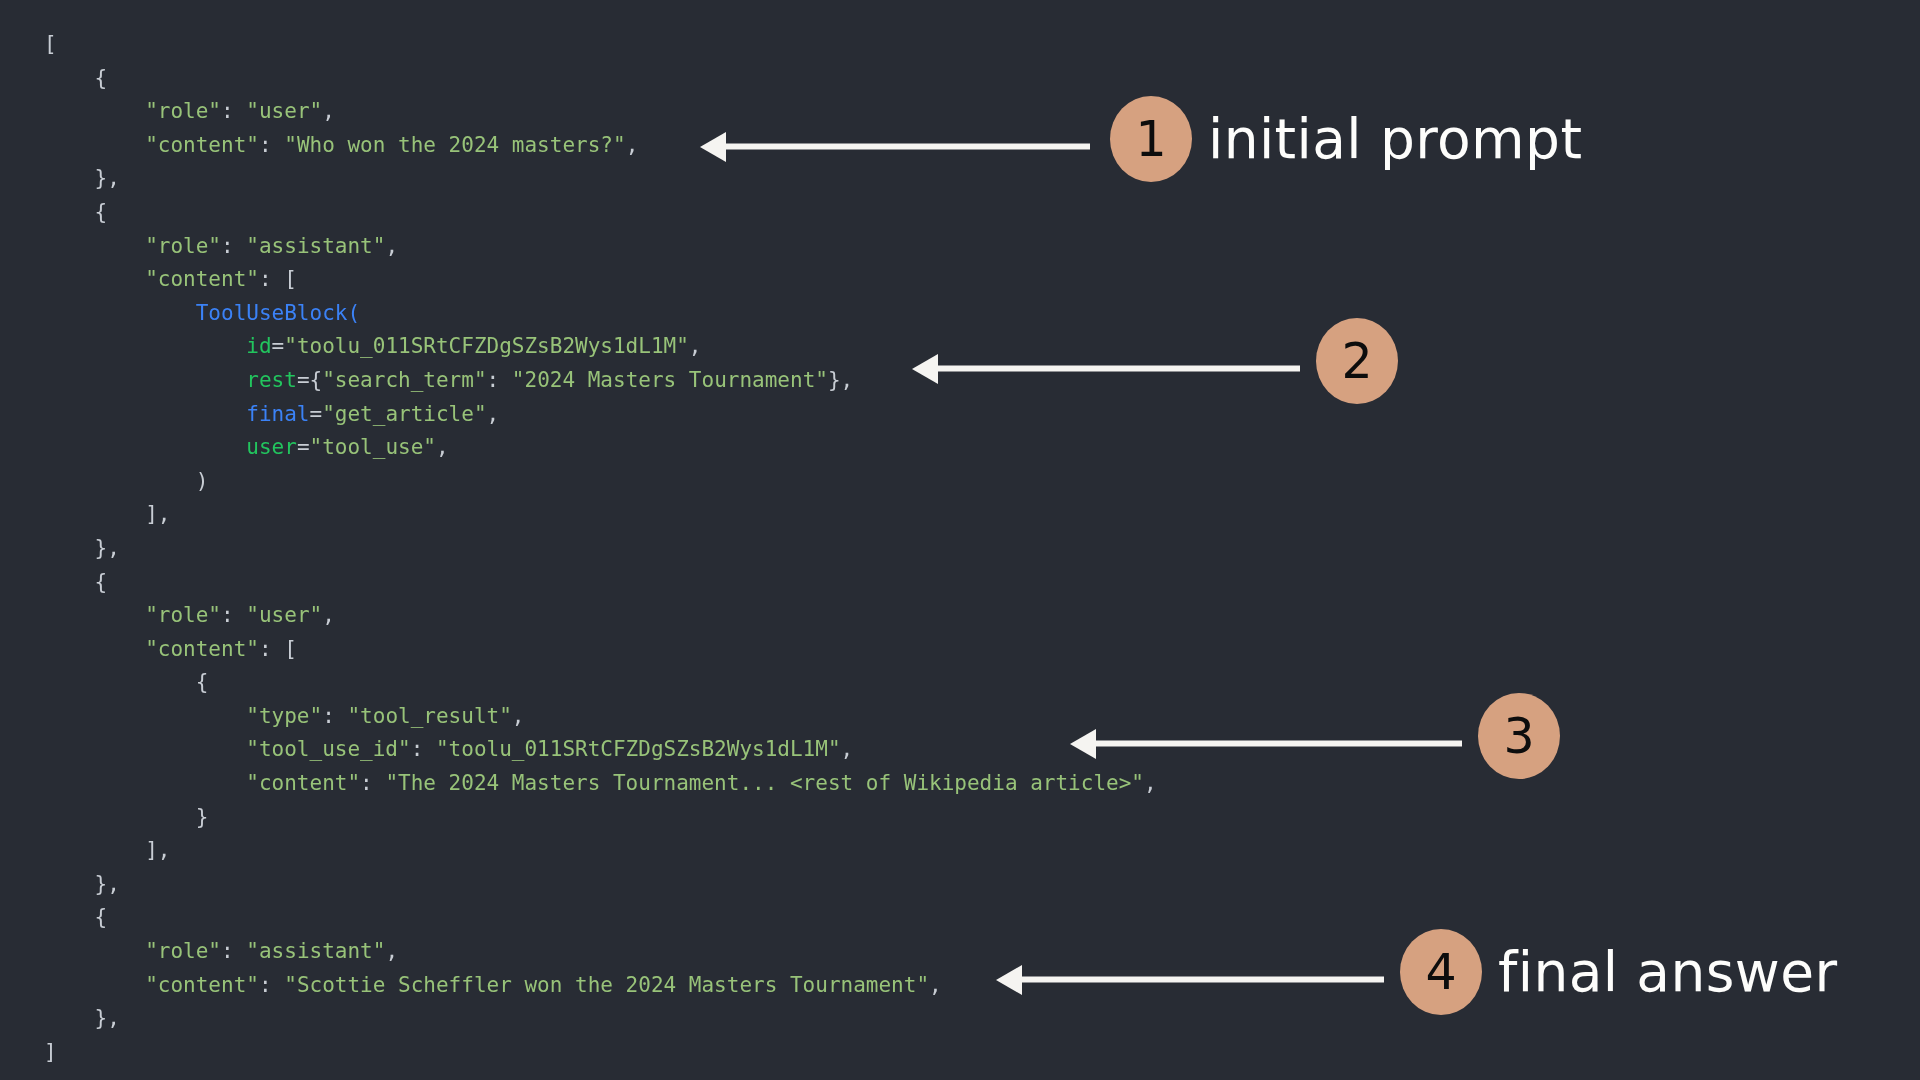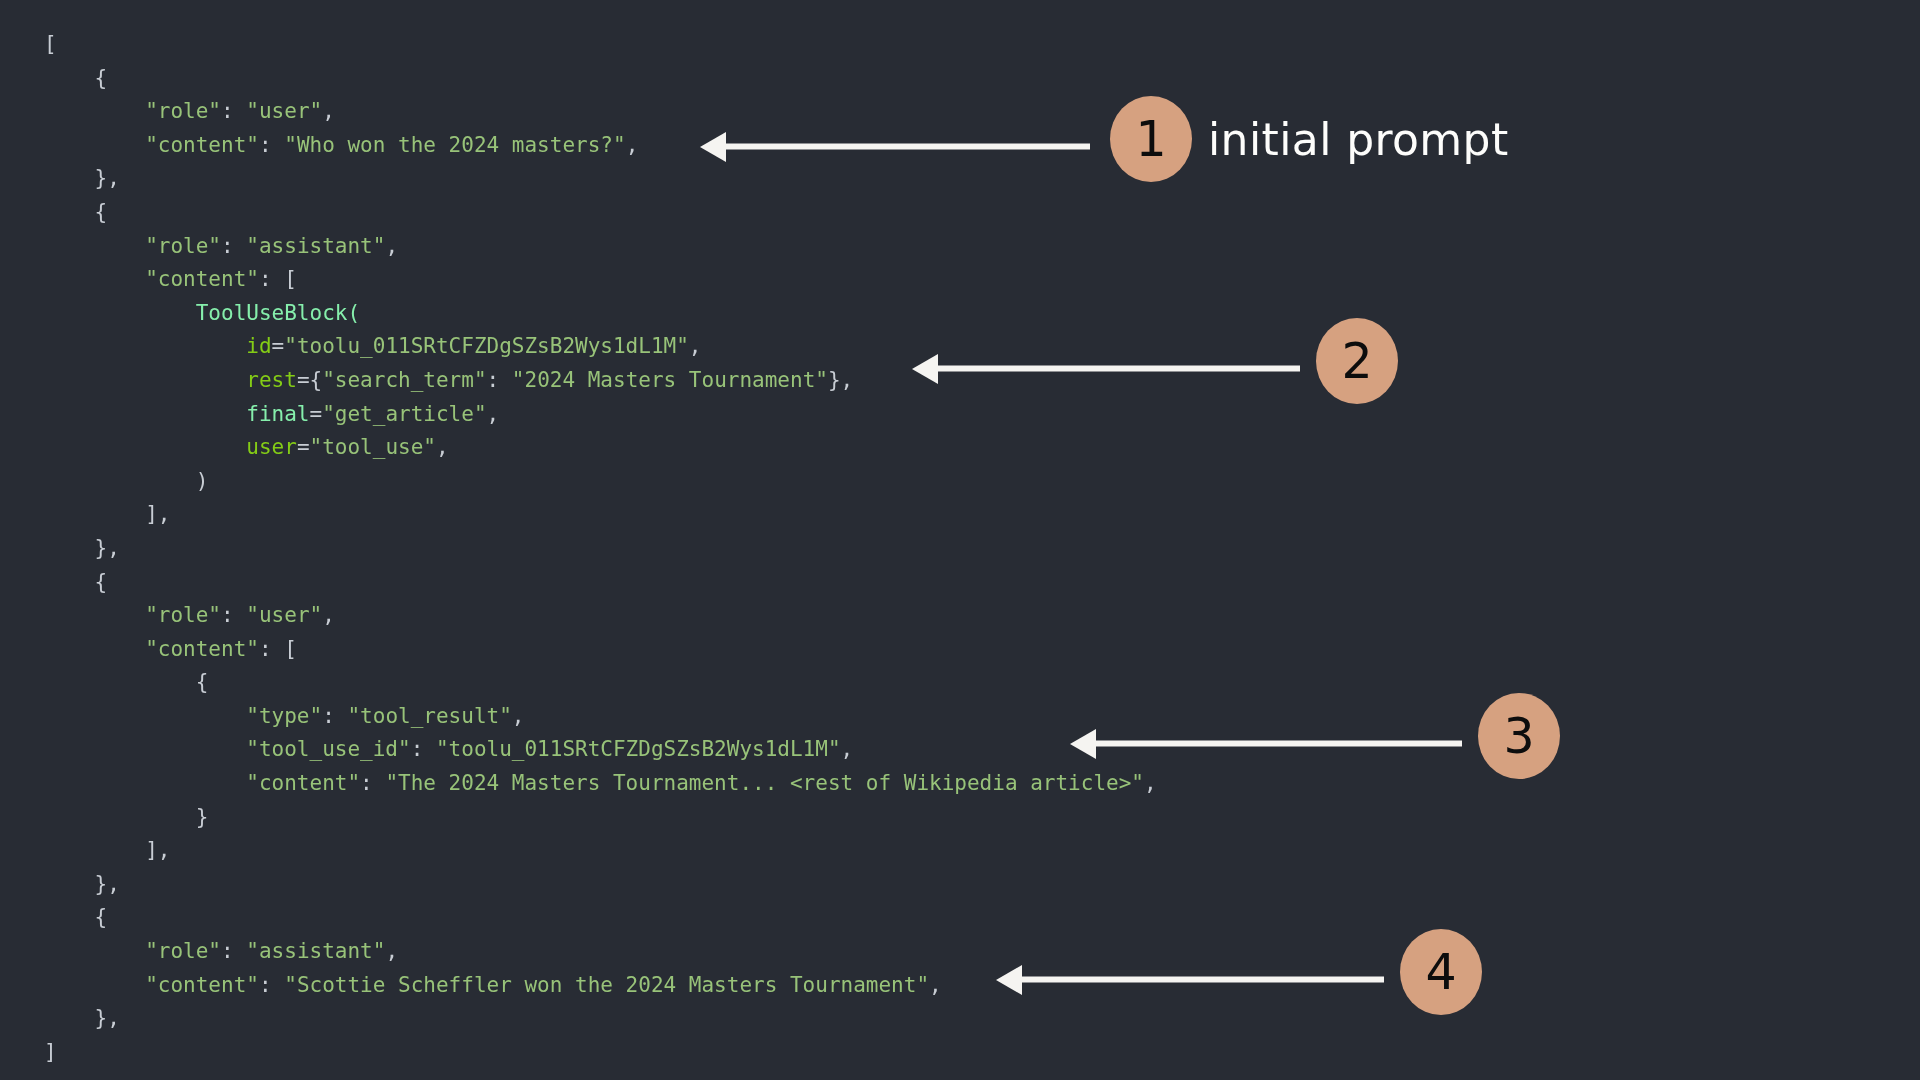--- a/index.html
+++ b/index.html
@@ -28,22 +28,22 @@
     font-family: "DejaVu Sans Mono", "Liberation Mono", monospace;
     font-size: 21px;
     line-height: 33.6px;
     white-space: pre;
     color: #abb2bf;
     letter-spacing: 0px;
   }
   .ln { display: block; height: 33.6px; }
   .pun   { color: #c8cdd4; }   
   .str   { color: #98c379; }   
-  .kw    { color: #84cc16; }   
-  .plain { color: #86efac; text-align: right; }   
+  .kw    { color: #22c55e; }   
+  .plain { color: #3b82f6; text-align: right; }   
 
   
   .annot {
     position: absolute;
     display: flex;
     align-items: center;
   }
   .badge {
     width: 82px;
     height: 86px;
@@ -55,21 +55,21 @@
     justify-content: center;
     font-family: "DejaVu Sans", sans-serif;
     font-size: 49px;
     font-weight: 400;
     line-height: 1;
     flex: 0 0 auto;
   }
   .annot-label {
     color: #fdfdfb;
     font-family: "DejaVu Sans", sans-serif;
-    font-size: 44px;
+    font-size: 55px;
     font-weight: 400;
     letter-spacing: 0.4px;
     margin-left: 16px;
     white-space: nowrap;
   }
   .arrow {
     position: absolute;
     height: 40px;
   }
   .arrow svg { display: block; }
@@ -142,16 +142,17 @@
         <div class="badge">3</div>
       </div>
       <div class="arrow" style="left: 996px; top: 960px; width: 388px;">
         <svg width="388" height="40" viewBox="0 0 388 40">
           <polygon points="0,20 26,5 26,35" fill="#f5f4f1"></polygon>
           <rect x="24" y="16.5" width="364" height="6" fill="#f5f4f1"></rect>
         </svg>
       </div>
       <div class="annot" style="left: 1400px; top: 929px;">
         <div class="badge">4</div>
+        <div class="annot-label">final answer</div>
       </div>
     </div>
 
 </div>
 
 </body></html>

